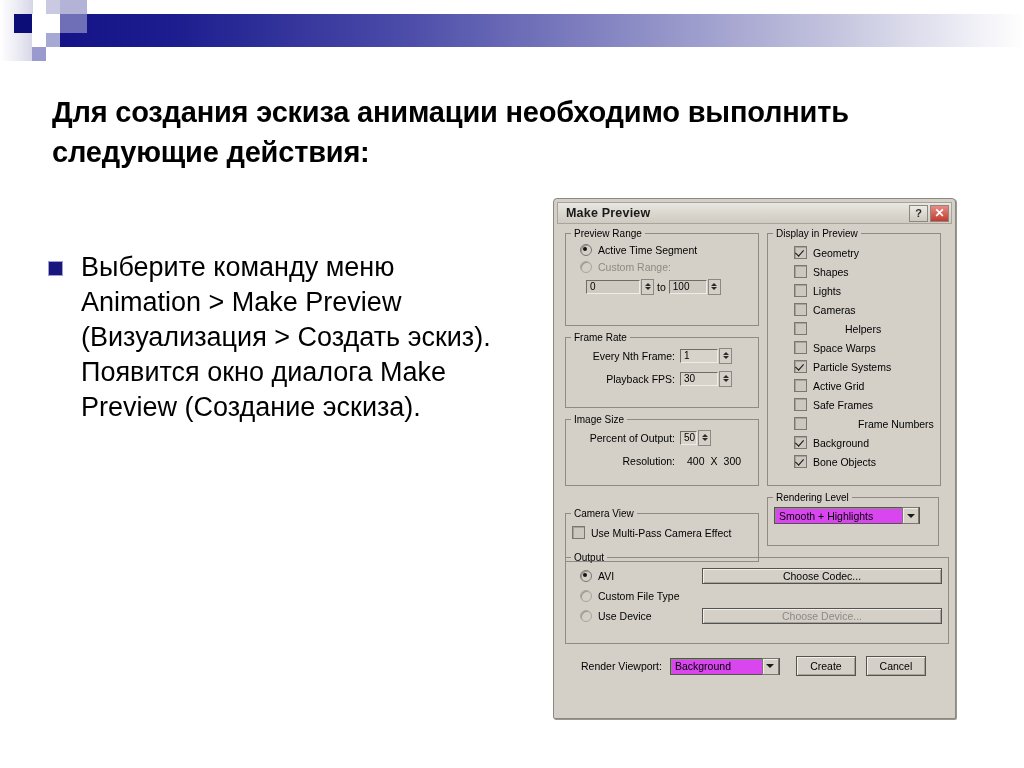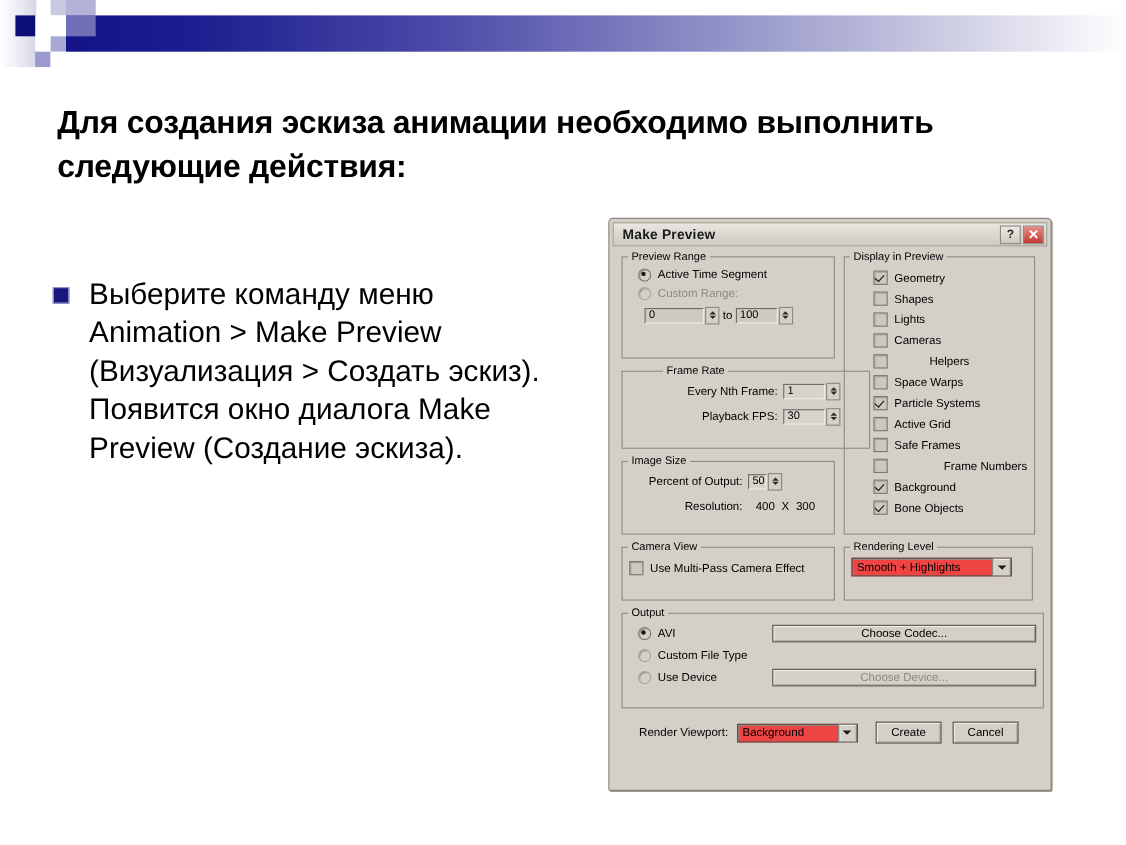--- a/index.html
+++ b/index.html
@@ -142,24 +142,24 @@
   fieldset.grp > legend {
     font-size: 10px;
     padding: 0 3px;
     margin-left: 5px;
     color: #000;
   }
   .grp-inner { padding: 2px 6px 5px 6px; }
 
   
   #grp-preview-range { left: 8px;  top: 4px;   width: 192px; height: 96px; }
-  #grp-frame-rate    { left: 8px;  top: 108px; width: 192px; height: 74px; padding-left: 32px; }
+  #grp-frame-rate    { left: 8px;  top: 108px; width: 192px; height: 74px; }
   #grp-image-size    { left: 8px;  top: 190px; width: 192px; height: 70px; }
   #grp-display       { left: 210px;top: 4px;   width: 170px; height: 256px; }
-  #grp-camera-view   { left: 8px;  top: 268px; width: 192px; height: 52px; }
+  #grp-camera-view   { left: 8px;  top: 284px; width: 192px; height: 52px; }
   #grp-render-level  { left: 210px;top: 268px; width: 170px; height: 52px; }
   #grp-output        { left: 8px;  top: 328px; width: 372px; height: 90px; }
 
   .row { display: flex; align-items: center; height: 17px; }
 
   .radio {
     width: 10px; height: 10px;
     border-radius: 50%;
     border: 1px solid #7a7770;
     background: #d4d0c8;
@@ -235,21 +235,21 @@
     border: 1px solid #55534e;
     box-shadow: inset 1px 1px 0 #f3f0ea, inset -1px -1px 0 #a5a29b;
     display: flex; align-items: center; justify-content: center;
     font-size: 10.5px;
     color: #000;
     box-sizing: border-box;
   }
   .btn.dim { color: #8d8a83; }
 
   .combo {
-    background: #ef4444;
+    background: #d946ef;
     border: 1px solid #55534e;
     box-shadow: inset 1px 1px 0 #8d8a83;
     height: 17px;
     display: flex; align-items: center;
     font-size: 10.5px;
     box-sizing: border-box;
   }
   .combo .val { padding-left: 4px; flex: 1 1 auto; }
   .combo .arrow {
     width: 15px; height: 15px;

